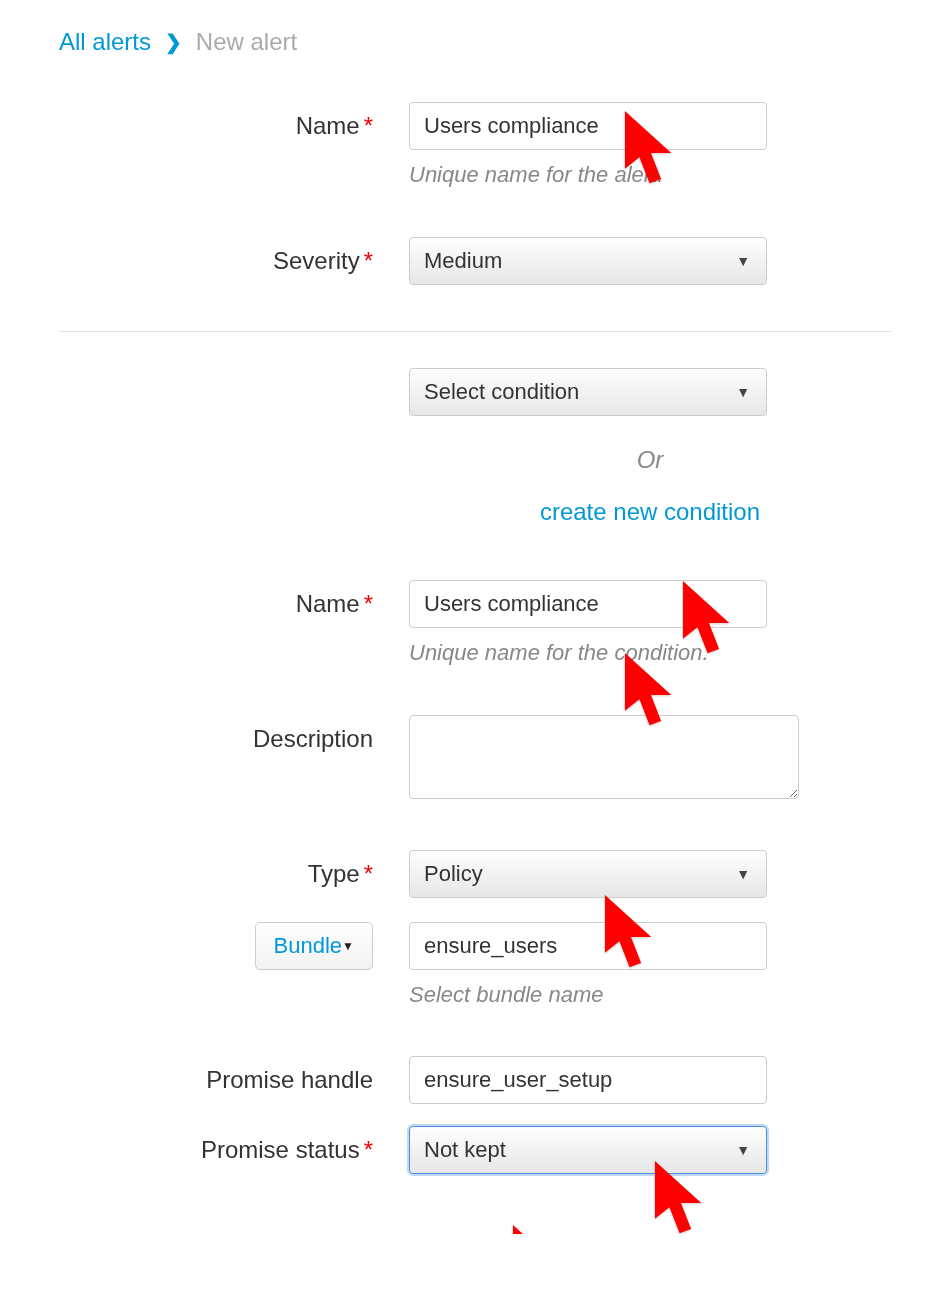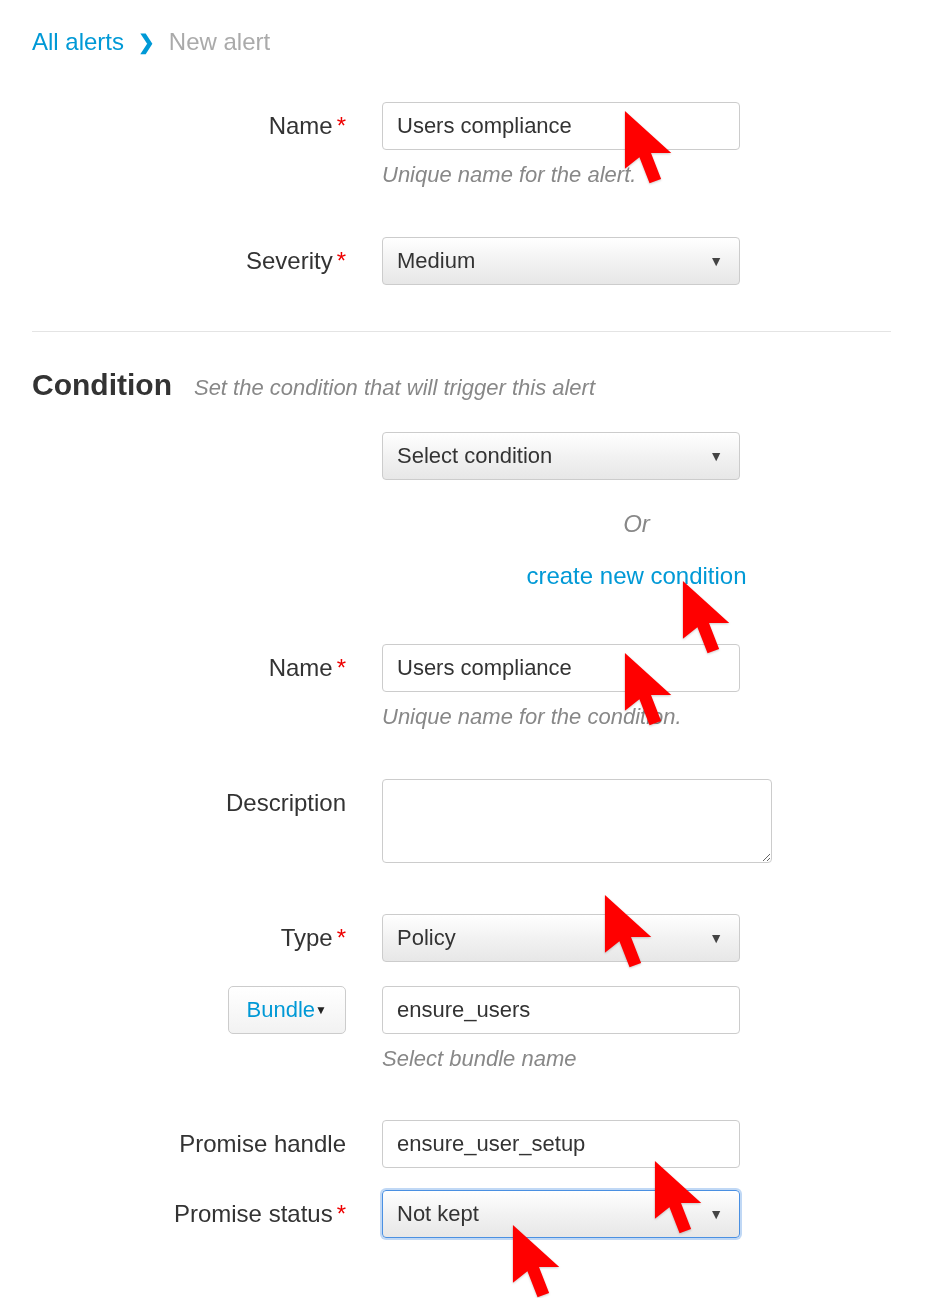--- a/index.html
+++ b/index.html
@@ -13,21 +13,21 @@
   }
   * { box-sizing: border-box; }
   html, body { margin: 0; padding: 0; }
   body {
     font-family: -apple-system, BlinkMacSystemFont, "Segoe UI", "Helvetica Neue", Arial, sans-serif;
     background: #fff;
     color: var(--txt);
     font-size: 21px;
     width: 939px;
   }
-  .page { padding: 28px 48px 60px 32px; position: relative; }
+  .page { padding: 28px 48px 60px 59px; position: relative; }
 
   
   .crumb { display: flex; align-items: center; gap: 14px; margin-bottom: 46px; }
   .crumb a { color: var(--blue); text-decoration: none; font-size: 24px; }
   .crumb .chev { color: var(--blue); font-weight: 700; font-size: 20px; }
   .crumb .cur { color: #aaa; font-size: 24px; }
 
   
   .row { display: flex; align-items: flex-start; }
   .lbl {
@@ -142,24 +142,20 @@
     <div class="fld">
       <div class="sel">
         <span>Medium</span>
         <span class="caret">▼</span>
       </div>
     </div>
   </div>
 
   <hr class="section">
 
-  <div class="section-head">
-    <h2>Condition</h2>
-    <span class="sub">Set the condition that will trigger this alert</span>
-  </div>
 
   <div class="row pad-m">
     <div class="lbl"></div>
     <div class="fld">
       <div class="sel">
         <span>Select condition</span>
         <span class="caret">▼</span>
       </div>
     </div>
   </div>

